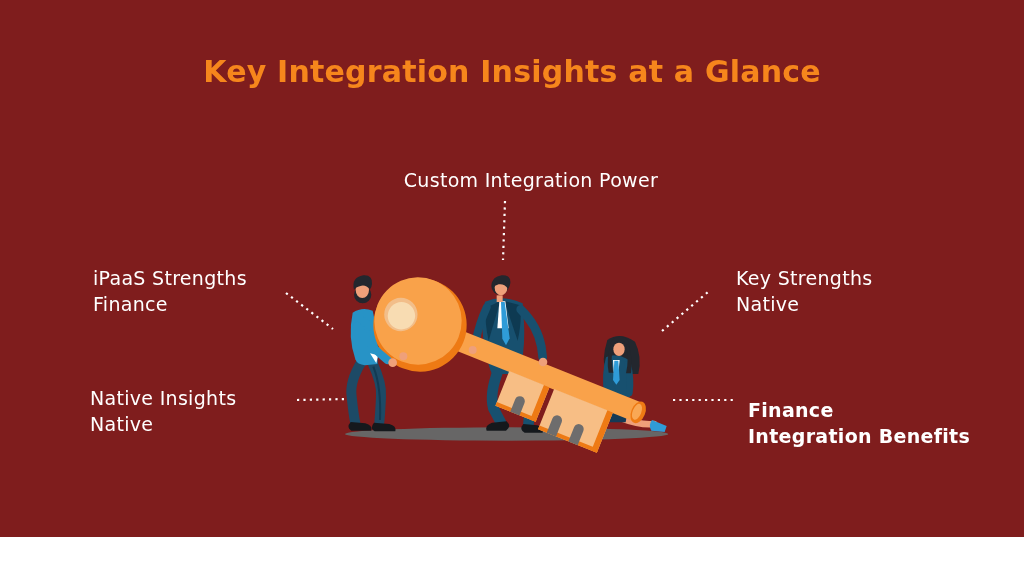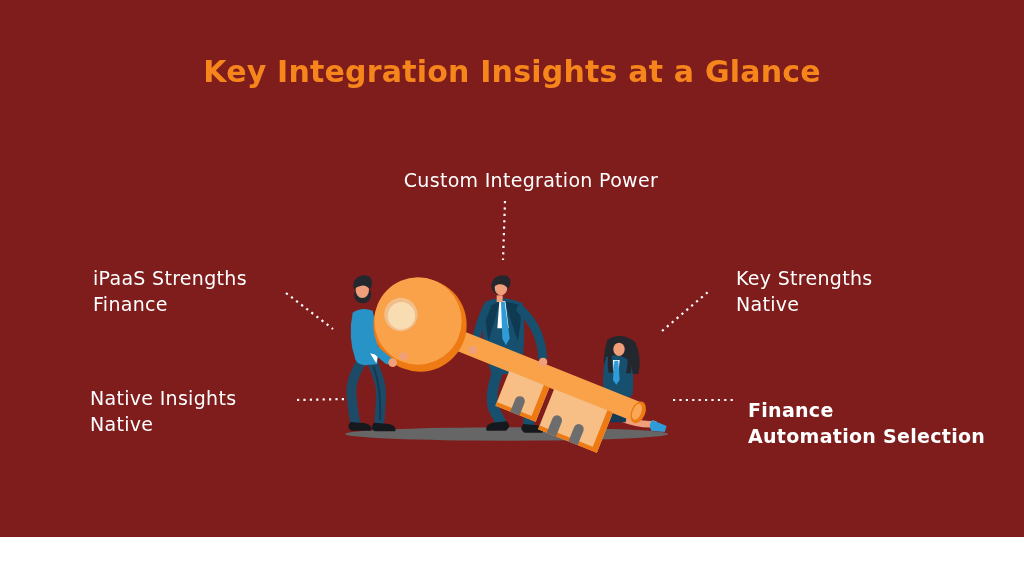--- a/index.html
+++ b/index.html
@@ -160,16 +160,16 @@
     <span>Native</span>
   </div>
 
   <div class="label label-right-upper">
     <span>Key Strengths</span>
     <span>Native</span>
   </div>
 
   <div class="label label-right-lower">
     <span>Finance</span>
-    <span>Automation Selection</span>
+    <span>Integration Benefits</span>
   </div>
 
 </div>
 
 </body></html>

